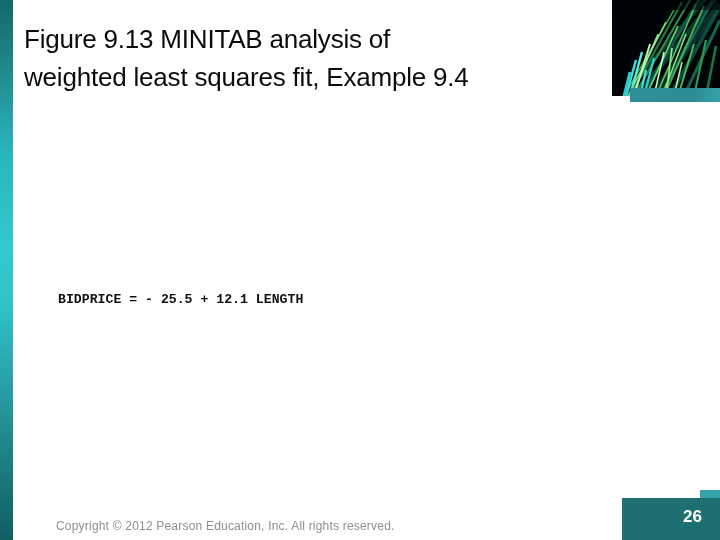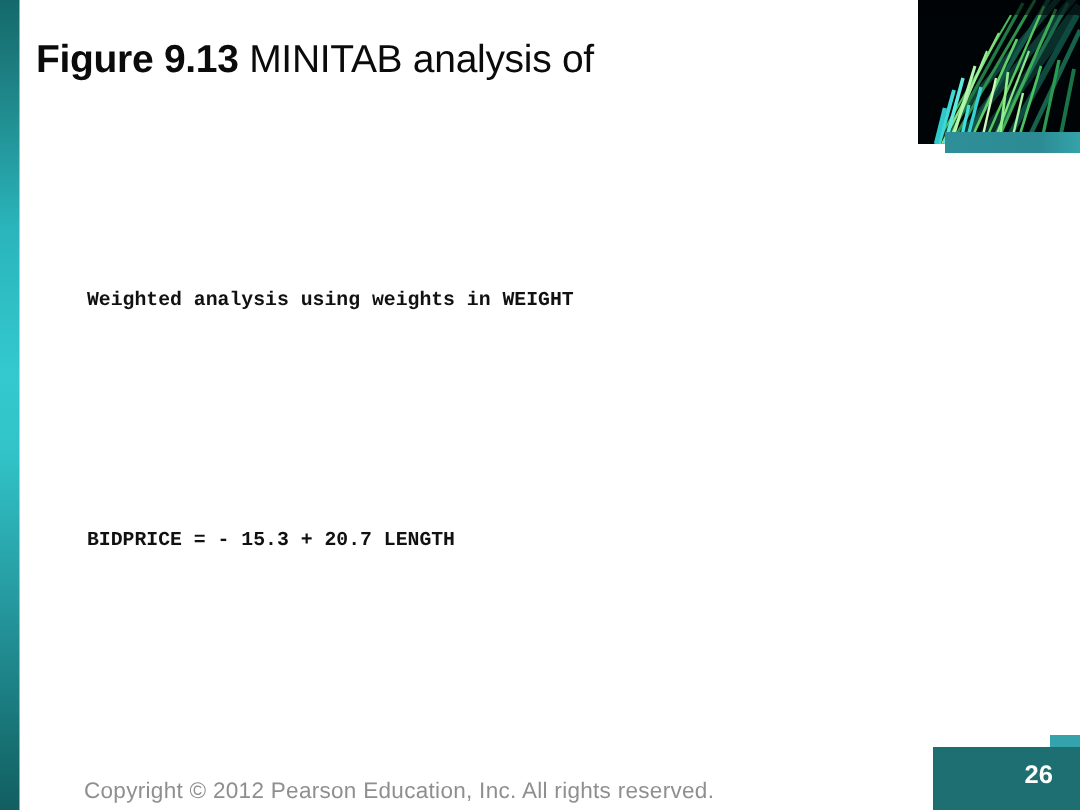--- a/index.html
+++ b/index.html
@@ -52,42 +52,42 @@
     left: 24px; top: 20px;
     width: 580px;
   }
   .title-line {
     font-size: 26px;
     line-height: 38px;
     color: #0b0b0b;
     letter-spacing: -0.2px;
     white-space: nowrap;
   }
-  .title-strong { font-weight: bold; margin-top: 30px; }
+  .title-strong { font-weight: normal; margin-top: 30px; }
 
   
   #printout {
     position: absolute;
     left: 58px; top: 130px;
     width: 620px;
     font-family: "Liberation Mono", "DejaVu Sans Mono", monospace;
     font-size: 13.2px;
     font-weight: bold;
     line-height: 20px;
     color: #111111;
     white-space: pre;
   }
   .po-line { height: 20px; }
   .po-gap  { height: 20px; }
 
   
   #copyright {
     position: absolute;
     left: 56px; top: 519px;
-    font-size: 15px;
+    font-size: 12px;
     color: #8f8f8f;
     letter-spacing: 0.2px;
     white-space: nowrap;
   }
   #page-badge {
     position: absolute;
     left: 622px; top: 498px;
     width: 98px; height: 48px;
     background: #1d6f71;
   }
@@ -145,29 +145,29 @@
       <line x1="34" y1="70" x2="28" y2="96" stroke="#45dcdc" stroke-width="2.2"></line>
       <line x1="70" y1="62" x2="62" y2="96" stroke="#a9f2a2" stroke-width="1.6"></line>
     </g>
     <rect x="0" y="0" width="108" height="10" fill="#000406" opacity="0.55"></rect>
   </svg>
 </div>
 <div id="deco-bar"></div>
 
 <div id="title-block">
   <div class="title-line"><span class="title-strong">Figure 9.13</span><span>  MINITAB analysis of</span></div>
+  <div class="title-line">weighted least squares fit, Example 9.4</div>
 </div>
 
 <div id="printout">
 
-  <div class="po-line">Weighted analysis using weights in WEIGHT</div>
 
   <div class="po-gap"></div>
 
-  <div class="po-line">BIDPRICE = - 15.3 + 20.7 LENGTH</div>
+  <div class="po-line">BIDPRICE = - 25.5 + 12.1 LENGTH</div>
 
   <div class="po-gap"></div>
 
   
   
 
   
 
   
 

